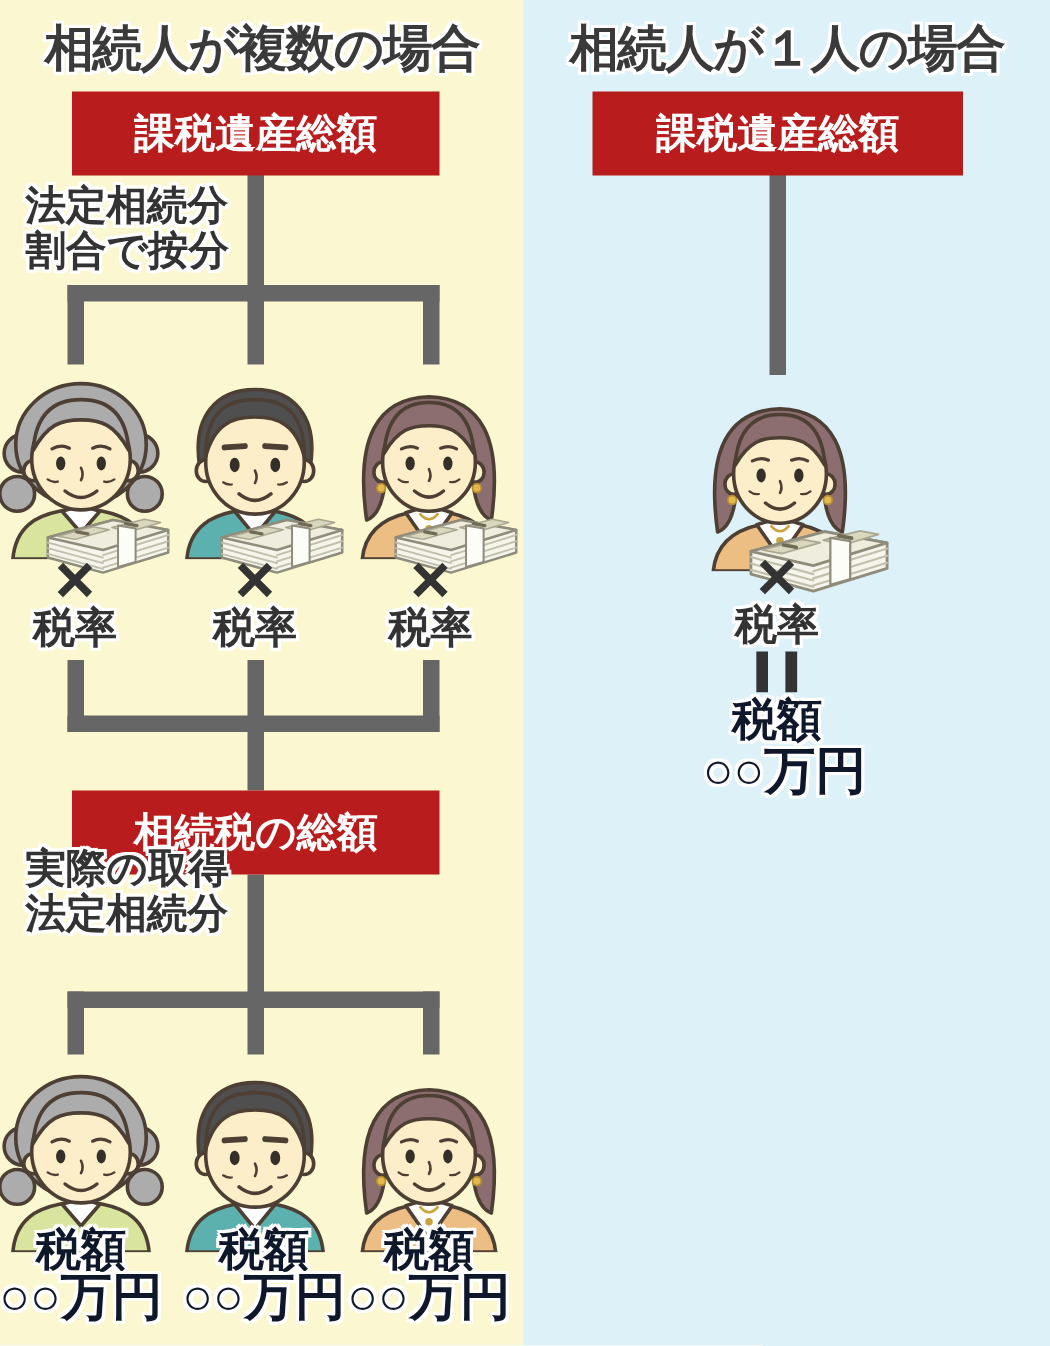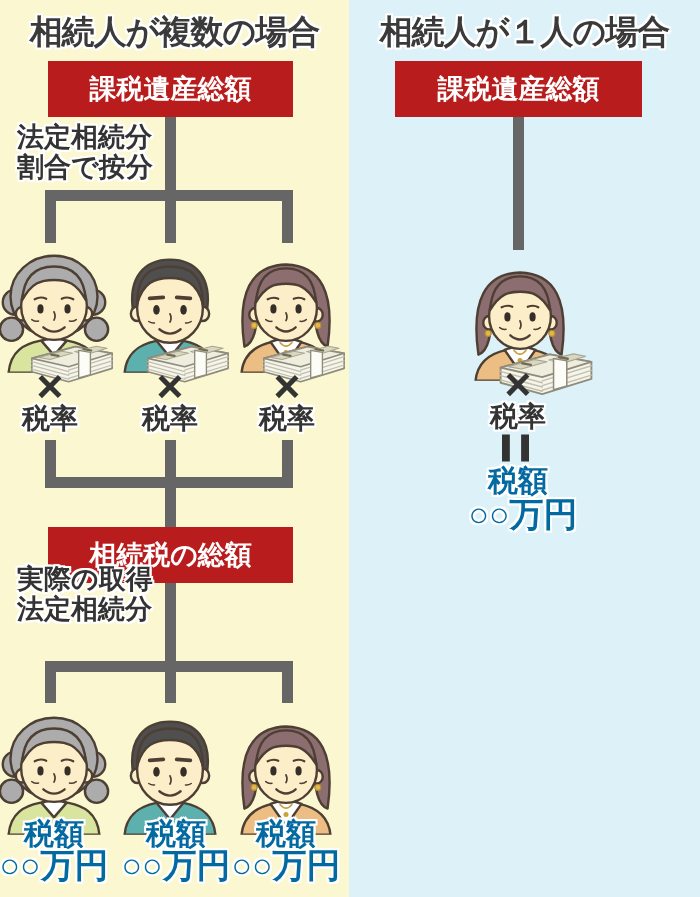--- a/index.html
+++ b/index.html
@@ -32,21 +32,21 @@
     position:absolute;width:160px;
     font-size:27px;font-weight:900;line-height:30px;
     color:#333;z-index:4;white-space:nowrap;
   }
   .sym{
     position:absolute;width:116px;text-align:center;
     font-weight:900;color:#333;z-index:4;white-space:nowrap;
   }
   .mult{font-size:46px;line-height:36px;}
   .rate{font-size:28px;line-height:30px;}
-  .teal{color:#0369a1;}
+  .teal{color:#0f172a;}
   .amount{font-size:30px;line-height:30px;}
   .amount-val{font-size:34px;line-height:28px;font-weight:800;}
   .equals{
     display:inline-block;font-size:40px;font-weight:900;color:#333;
     transform:rotate(90deg) scale(1.35,1.8);line-height:30px;
   }
   .figure{position:absolute;width:116px;height:131px;z-index:2;}
   .person{position:absolute;left:0;top:0;width:116px;height:131px;}
   .money{position:absolute;left:30px;top:92px;width:92px;height:52px;z-index:3;}
   .money-lg{left:32px;top:90px;width:104px;height:59px;}

